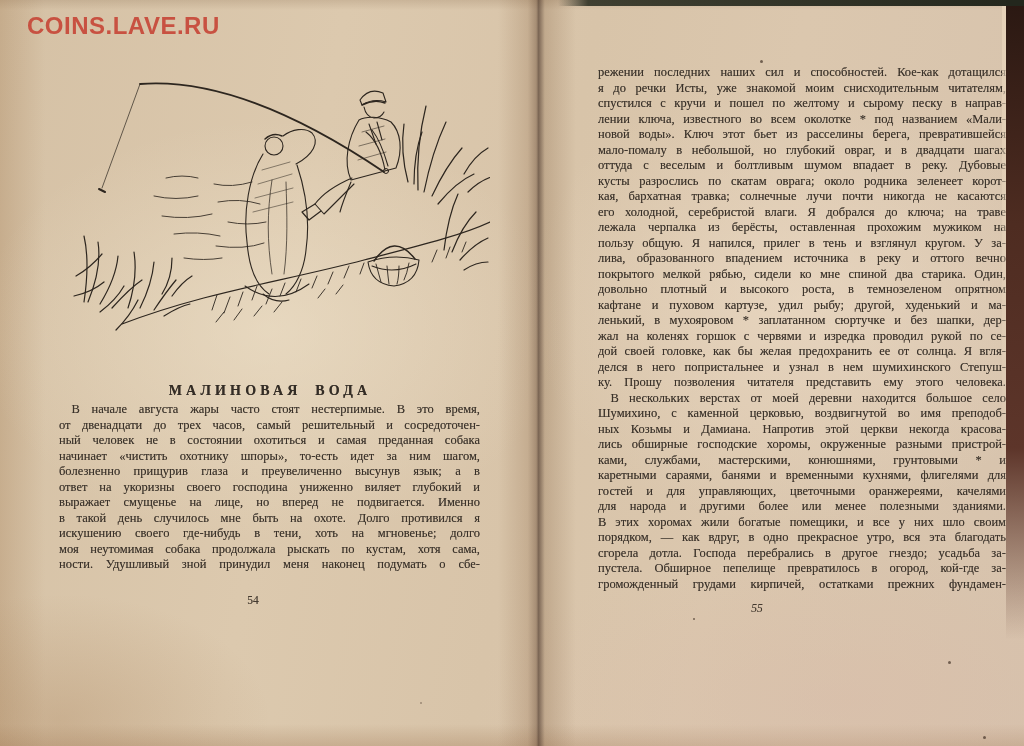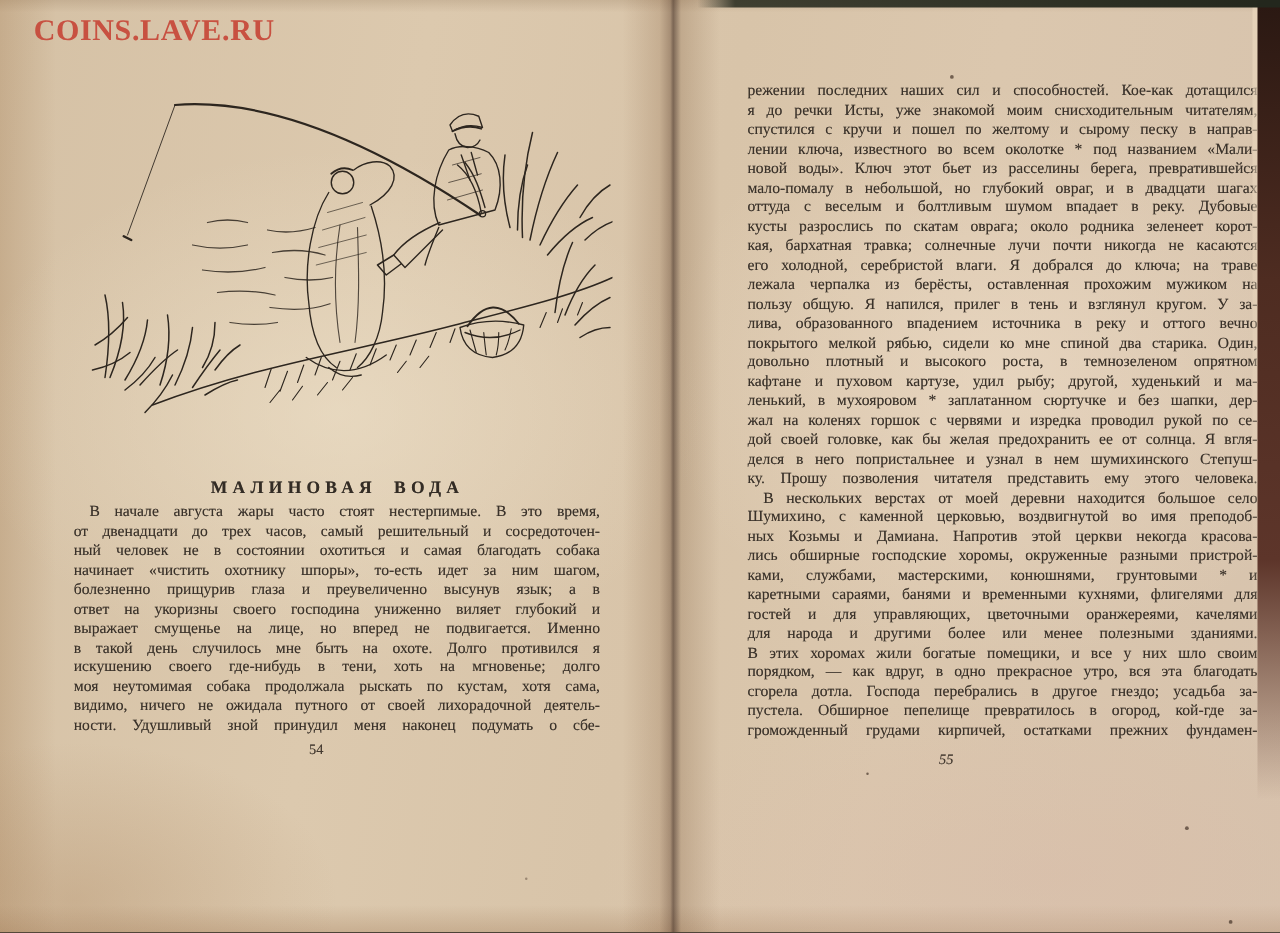--- a/index.html
+++ b/index.html
@@ -32,21 +32,21 @@
     background:linear-gradient(180deg, rgba(235,216,190,.7), rgba(235,216,190,0) 95%);
   }
   .edge-top{
     position:absolute; left:558px; top:0; right:0; height:6px; pointer-events:none;
     background:linear-gradient(90deg, rgba(38,42,30,0) 0, rgba(38,42,30,.85) 30px, #23271d 100%);
   }
   .speck{position:absolute; width:3px; height:3px; border-radius:50%; background:rgba(58,42,30,.65);}
   
   .watermark{
     position:absolute; left:27px; top:12px;
-    font-family:Liberation Serif, serif; font-weight:bold; font-size:24px; letter-spacing:.5px;
+    font-family:Liberation Sans, sans-serif; font-weight:bold; font-size:24px; letter-spacing:.5px;
     color:#c7493a; opacity:.93;
   }
   
   .title{
     position:absolute; left:60px; top:371px; width:420px; text-align:center;
     font-weight:bold; font-size:14px; letter-spacing:.3em; word-spacing:6px;
     color:#332c25; text-shadow:0 0 .5px rgba(51,44,37,.6);margin-top:12px;
   }
   .textblock{
     position:absolute; color:#3a322a; text-shadow:0 0 .5px rgba(58,50,42,.5);
@@ -144,29 +144,28 @@
         <path d="M306,196 Q328,205 350,194"></path>
         <path d="M310,194 q3,11 5,18 M321,196 q1,11 2,18 M333,196 q0,11 -2,18 M343,193 q-2,11 -5,17" stroke-width=".9"></path>
         <path d="M308,191 Q328,162 349,189" stroke-width="1.5"></path>
       </g>
     </svg>
 
     <div class="title">МАЛИНОВАЯ ВОДА</div>
     <div class="textblock tb-left">
         <div class="tline"> В начале августа жары часто стоят нестерпимые. В это время,</div>
         <div class="tline">от двенадцати до трех часов, самый решительный и сосредоточен-</div>
-        <div class="tline">ный человек не в состоянии охотиться и самая благодать собака</div>
+        <div class="tline">ный человек не в состоянии охотиться и самая преданная собака</div>
         <div class="tline">начинает «чистить охотнику шпоры», то-есть идет за ним шагом,</div>
         <div class="tline">болезненно прищурив глаза и преувеличенно высунув язык; а в</div>
         <div class="tline">ответ на укоризны своего господина униженно виляет глубокий и</div>
         <div class="tline">выражает смущенье на лице, но вперед не подвигается. Именно</div>
         <div class="tline">в такой день случилось мне быть на охоте. Долго противился я</div>
         <div class="tline">искушению своего где-нибудь в тени, хоть на мгновенье; долго</div>
         <div class="tline">моя неутомимая собака продолжала рыскать по кустам, хотя сама,</div>
-        <div class="tline">видимо, ничего не ожидала путного от своей лихорадочной деятель-</div>
         <div class="tline">ности. Удушливый зной принудил меня наконец подумать о сбе-</div>
       </div>
     <div class="pagenum pn-left">54</div>
   </div>
 
   <div>
     <div class="textblock tb-right">
         <div class="tline">режении последних наших сил и способностей. Кое-как дотащился</div>
         <div class="tline">я до речки Исты, уже знакомой моим снисходительным читателям,</div>
         <div class="tline">спустился с кручи и пошел по желтому и сырому песку в направ-</div>

